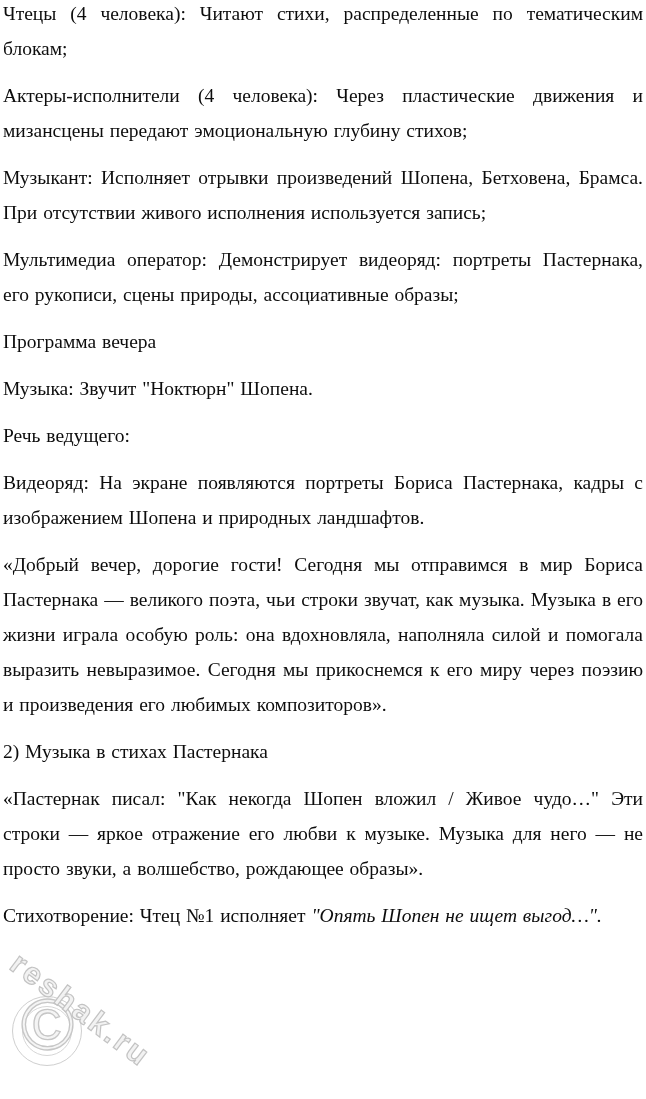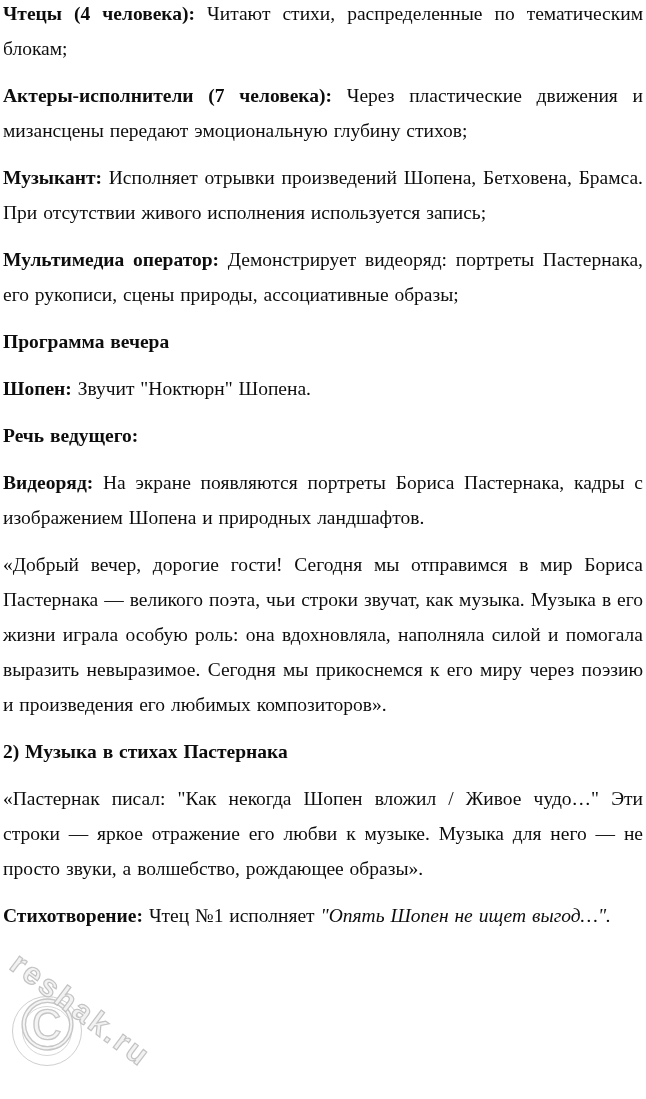--- a/index.html
+++ b/index.html
@@ -19,21 +19,21 @@
     padding: 0 3px;
   }
   .para {
     margin: 12px 0;
     font-size: 19.5px;
     line-height: 35px;
     text-align: justify;
     word-spacing: 1px;
   }
   .para:first-child { margin-top: -4px; }
-  .para b { font-weight: bold; }
+  .para b { font-weight: normal; }
   .para i { font-style: italic; }
 
   
   .watermark {
     position: absolute; left: 0; top: 930px;
     width: 215px; height: 168px;
     z-index: 0; pointer-events: none;
   }
   .wm-text {
     position: absolute; left: 14px; top: 16px;
@@ -67,31 +67,31 @@
     <span class="wm-ring wm-ring-outer"></span>
     <span class="wm-ring wm-ring-inner"></span>
     <span class="wm-copy">©</span>
     <span class="wm-text">reshak.ru</span>
   </div>
 
   <div class="content">
 
     <p class="para"><b>Чтецы (4 человека):</b><span> Читают стихи, распределенные по тематическим блокам;</span></p>
 
-    <p class="para"><b>Актеры-исполнители (7 человека):</b><span> Через пластические движения и мизансцены передают эмоциональную глубину стихов;</span></p>
+    <p class="para"><b>Актеры-исполнители (4 человека):</b><span> Через пластические движения и мизансцены передают эмоциональную глубину стихов;</span></p>
 
     <p class="para"><b>Музыкант:</b><span> Исполняет отрывки произведений Шопена, Бетховена, Брамса. При отсутствии живого исполнения используется запись;</span></p>
 
     <p class="para"><b>Мультимедиа оператор:</b><span> Демонстрирует видеоряд: портреты Пастернака, его рукописи, сцены природы, ассоциативные образы;</span></p>
 
 
     <p class="para"><b>Программа вечера</b></p>
 
 
-    <p class="para"><b>Шопен:</b><span> Звучит "Ноктюрн" Шопена.</span></p>
+    <p class="para"><b>Музыка:</b><span> Звучит "Ноктюрн" Шопена.</span></p>
 
     <p class="para"><b>Речь ведущего:</b></p>
 
     <p class="para"><b>Видеоряд:</b><span> На экране появляются портреты Бориса Пастернака, кадры с изображением Шопена и природных ландшафтов.</span></p>
 
     <p class="para"><span>«Добрый вечер, дорогие гости! Сегодня мы отправимся в мир Бориса Пастернака — великого поэта, чьи строки звучат, как музыка. Музыка в его жизни играла особую роль: она вдохновляла, наполняла силой и помогала выразить невыразимое. Сегодня мы прикоснемся к его миру через поэзию и произведения его любимых композиторов».</span></p>
 
     <p class="para"><b>2) Музыка в стихах Пастернака</b></p>
 
 

